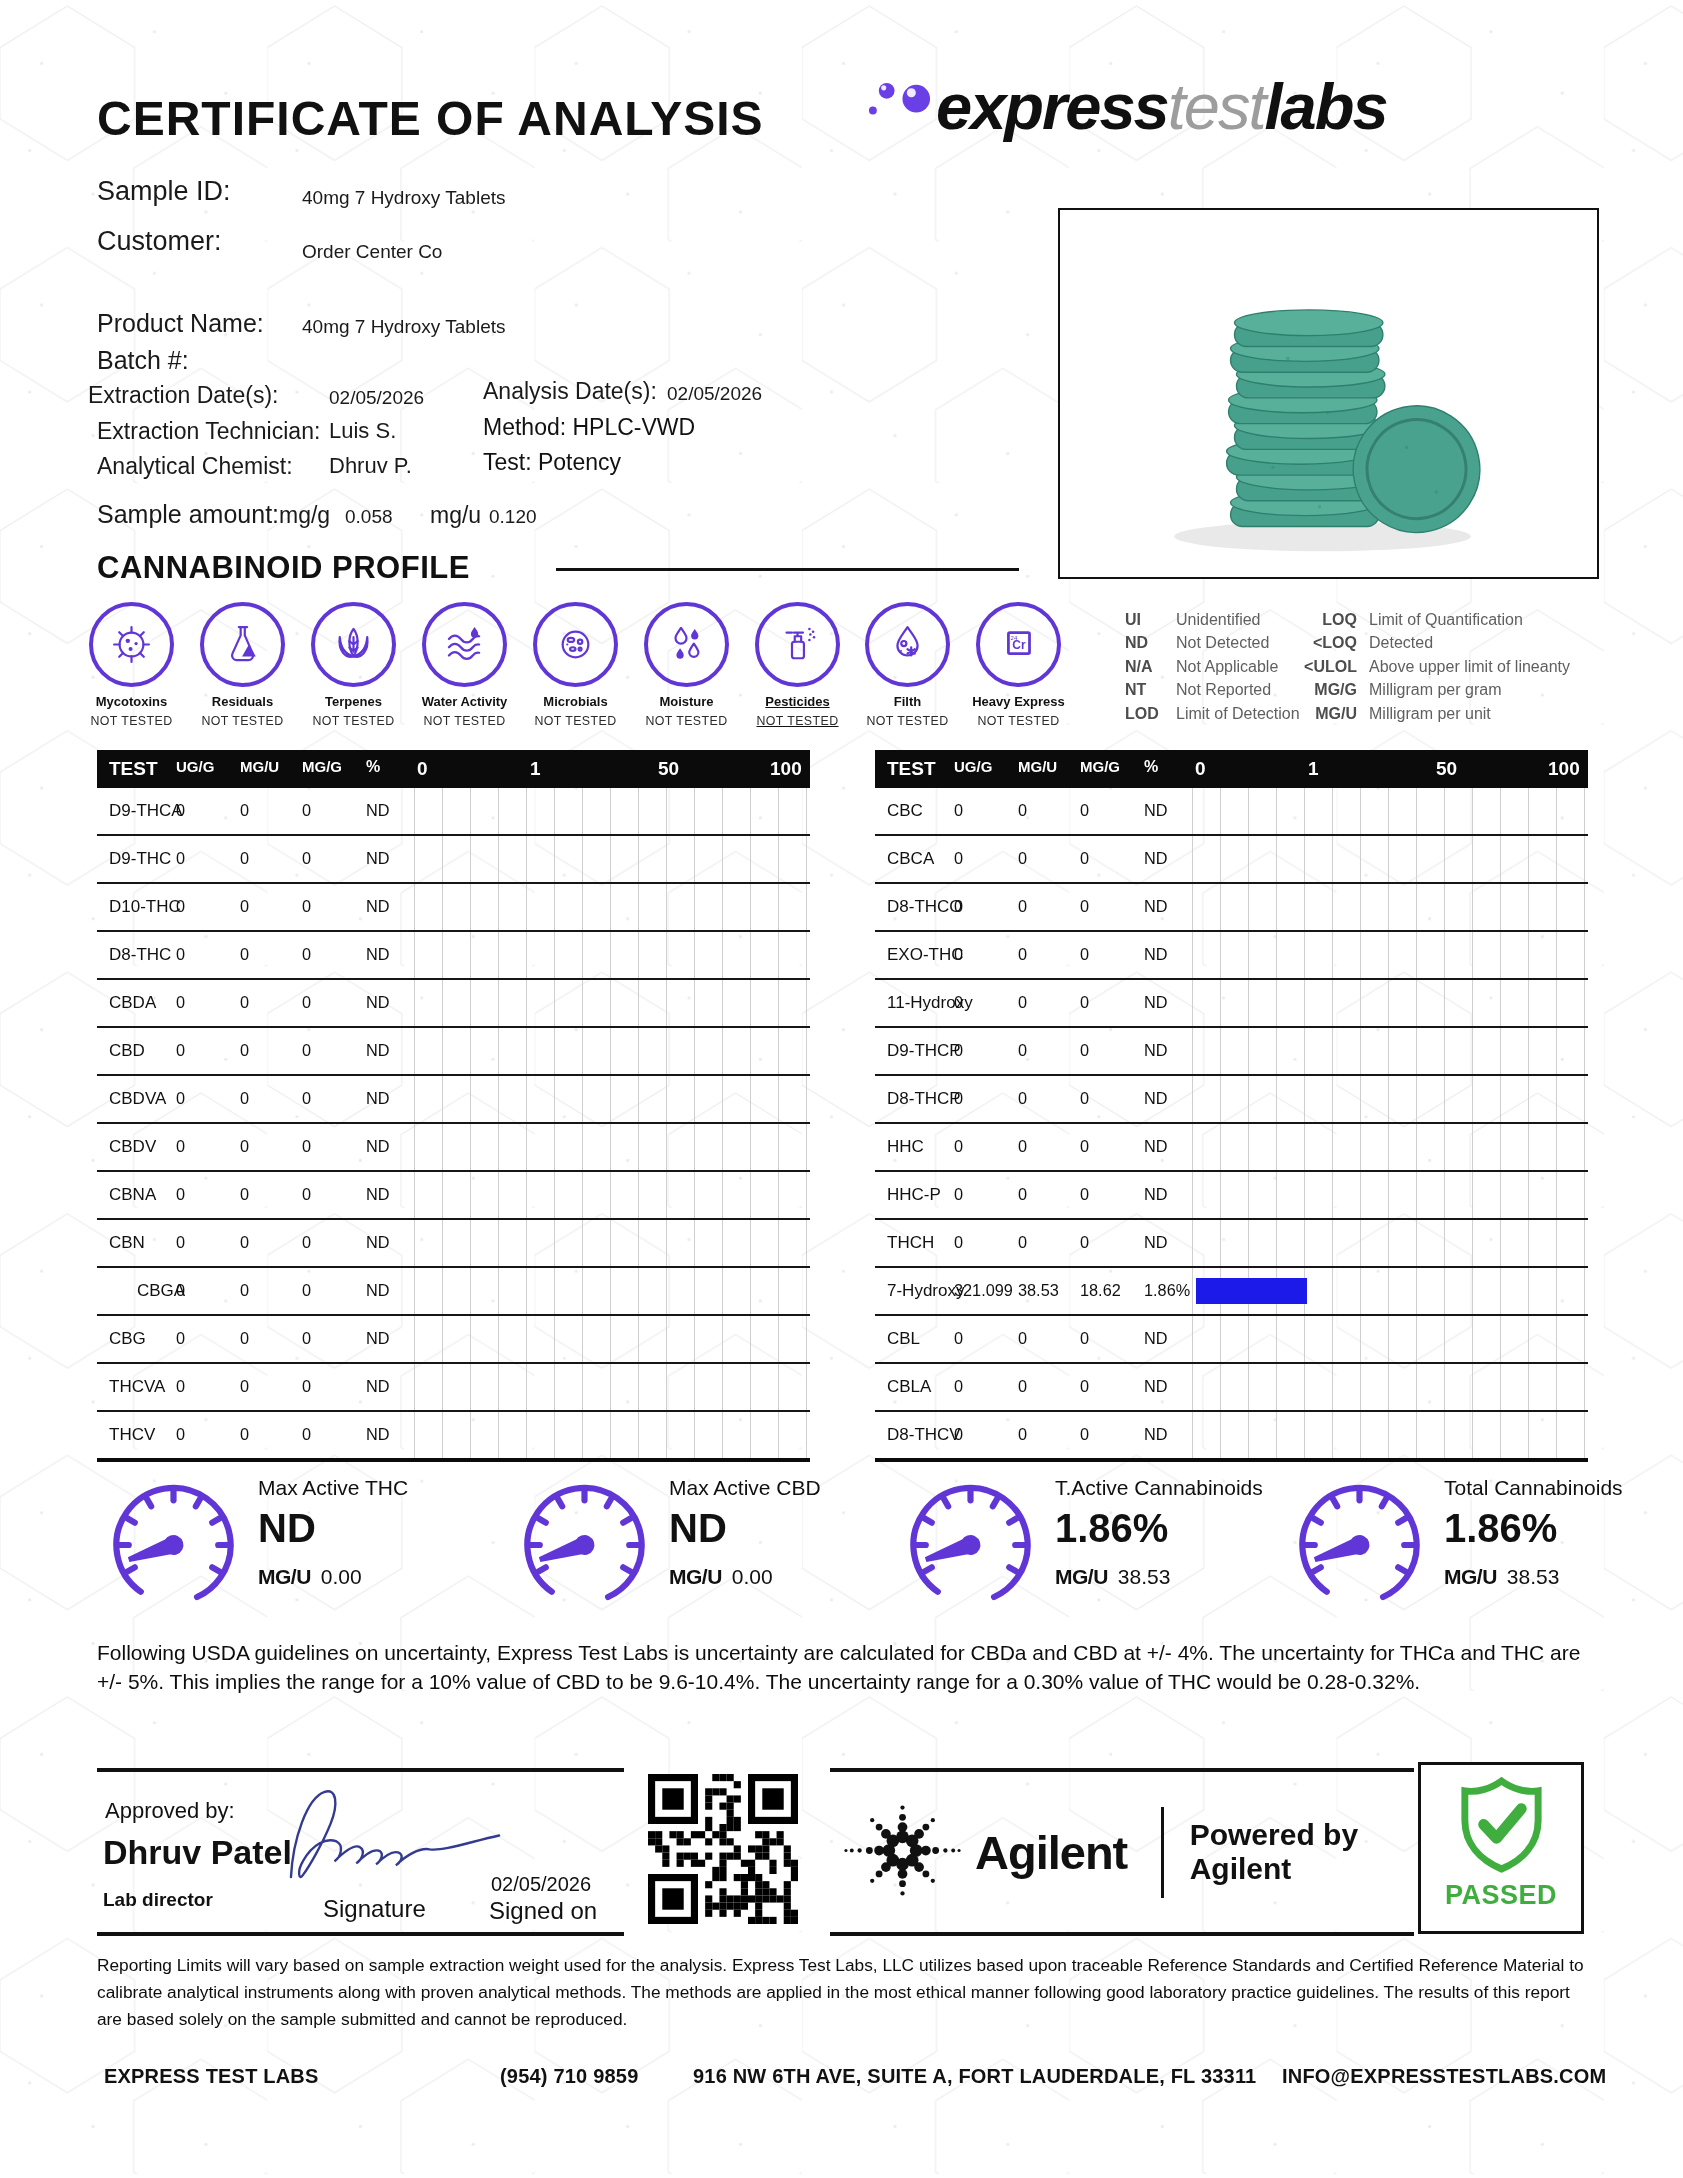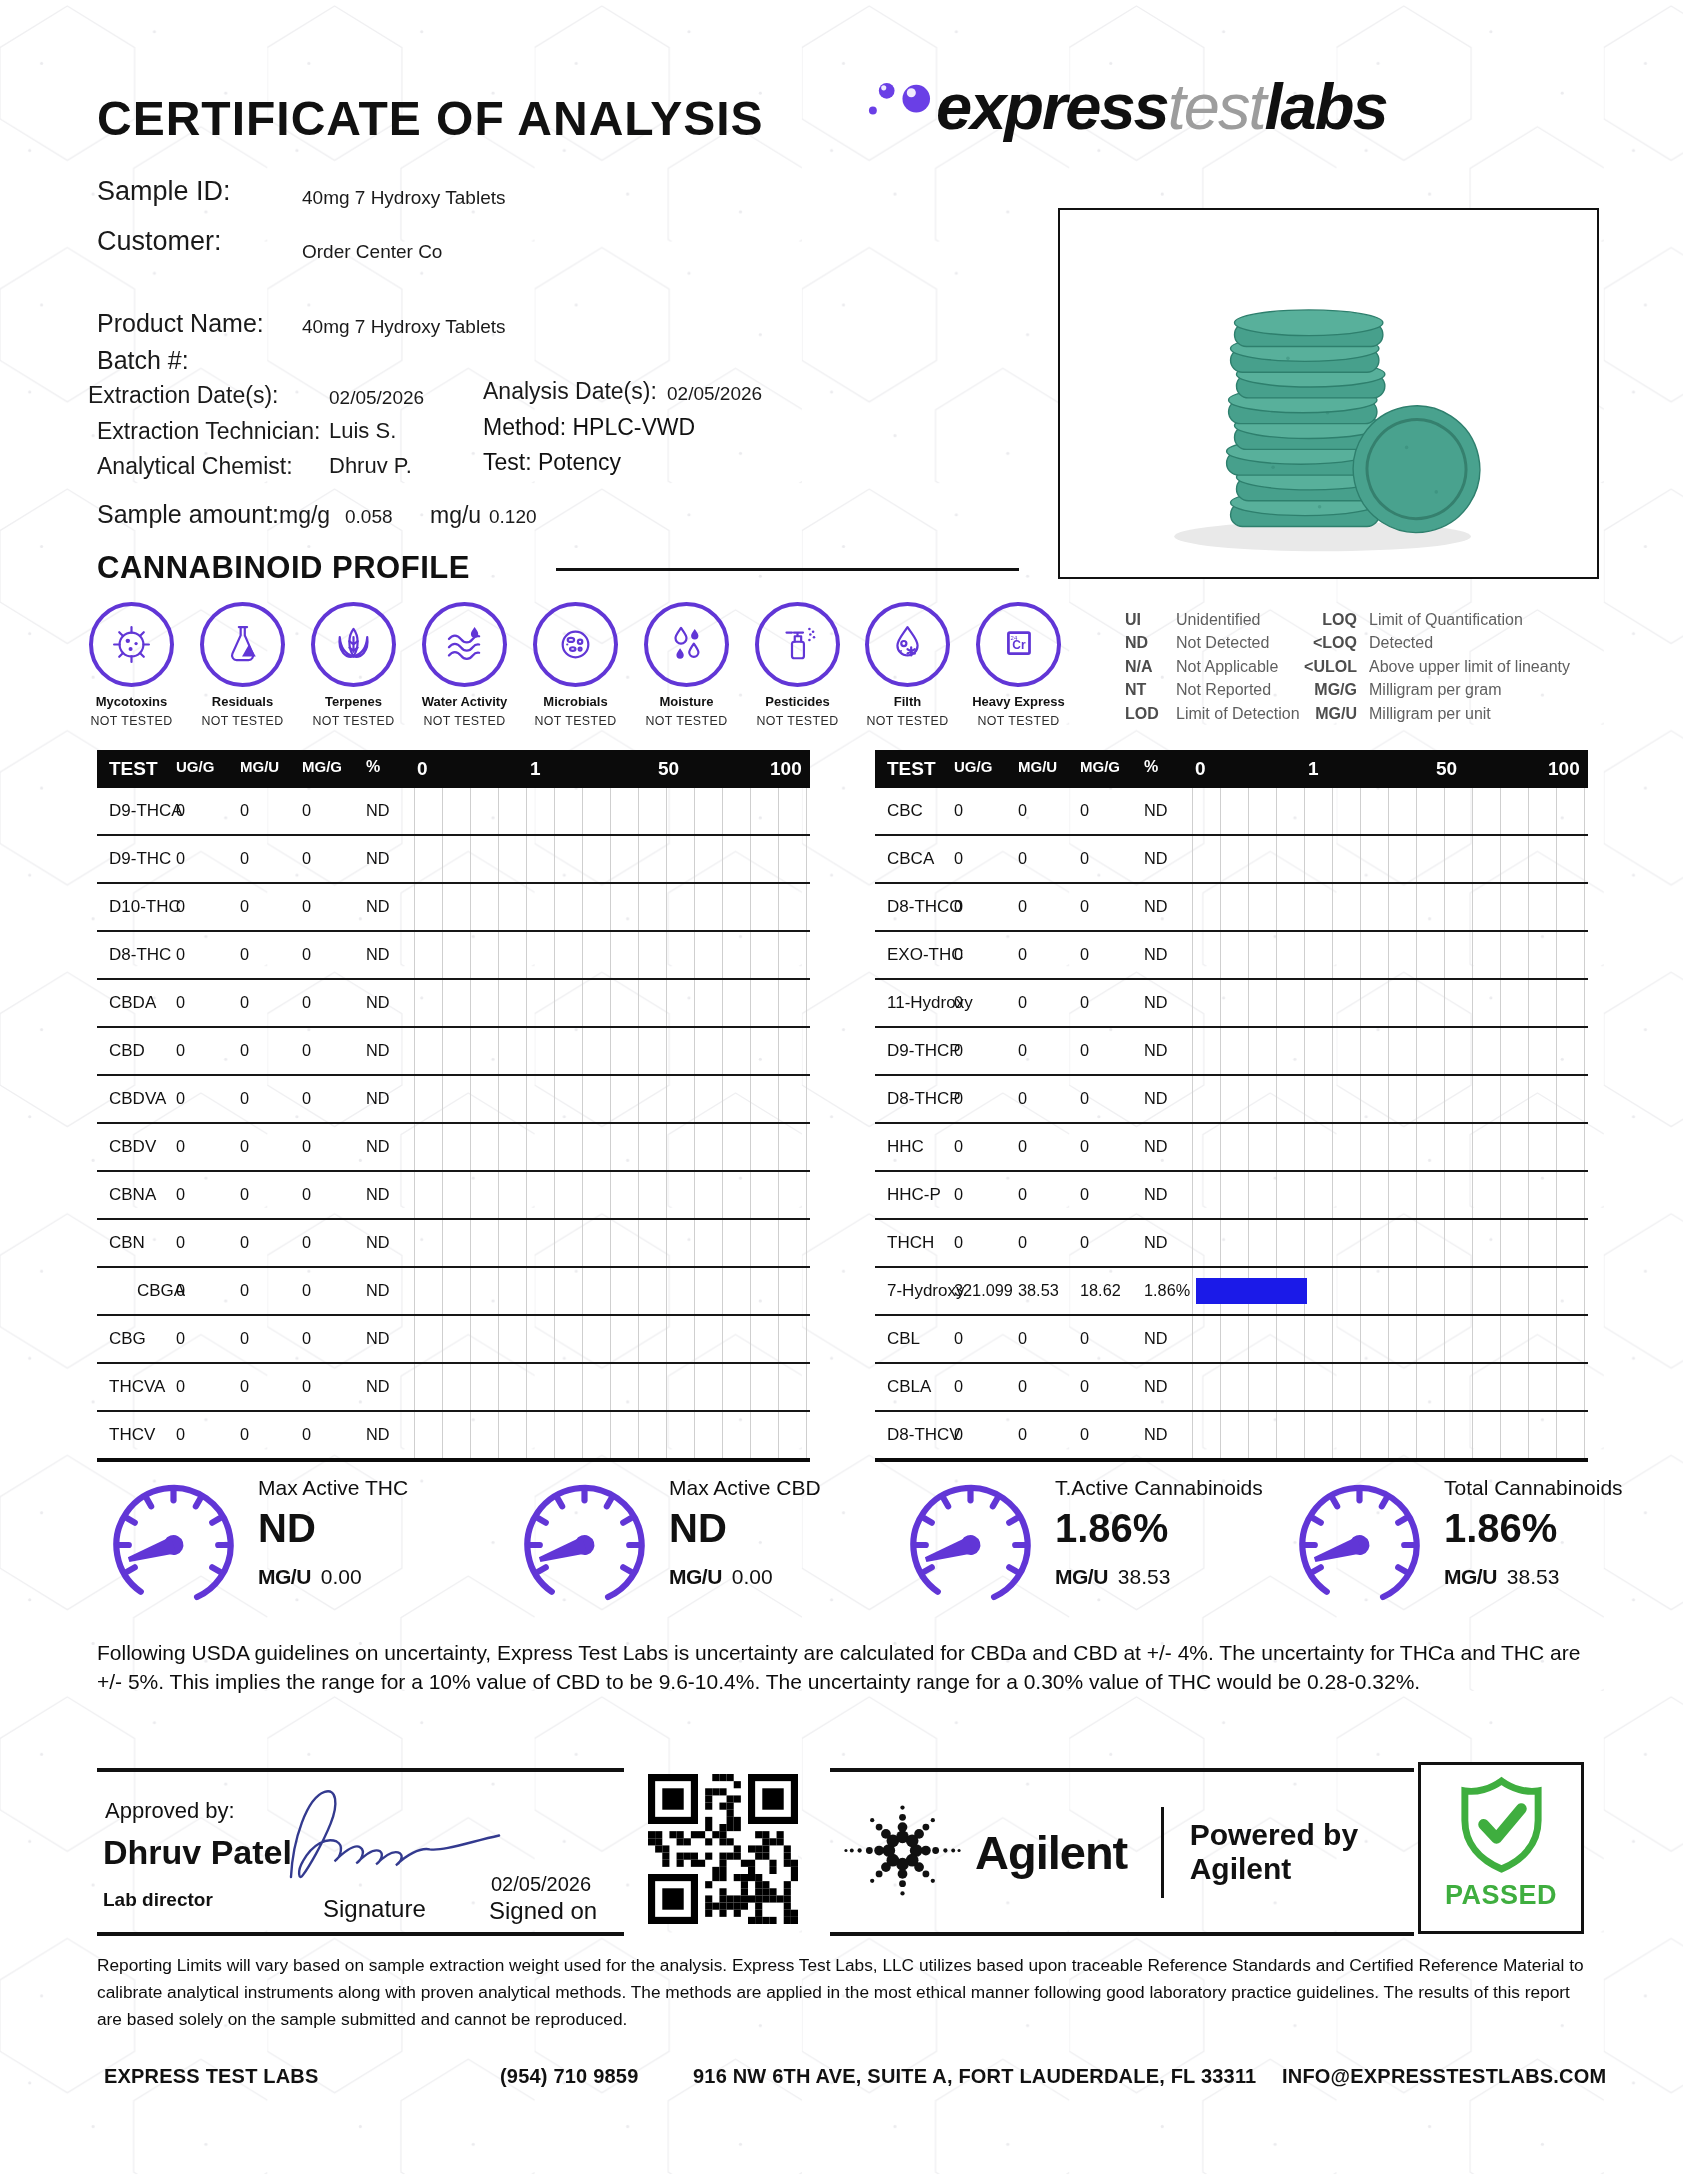--- a/index.html
+++ b/index.html
@@ -258,21 +258,21 @@
               <path d="M24,12 c3.5,5 6,8 6,11 a6,6 0 1 1 -12,0 c0,-3 2.5,-6 6,-11 Z"></path>
               <path d="M39,13 c2.5,3.5 4,5.5 4,7.5 a4,4 0 1 1 -8,0 c0,-2 1.5,-4 4,-7.5 Z" fill="#6136d6" stroke="none"></path>
               <path d="M38,29 c3,4.5 5,7 5,9.5 a5,5 0 1 1 -10,0 c0,-2.5 2,-5 5,-9.5 Z"></path>
               <path d="M23,34 c2.5,3.5 4,5.5 4,7.5 a4,4 0 1 1 -8,0 c0,-2 1.5,-4 4,-7.5 Z" fill="#6136d6" stroke="none"></path>
             </g>
           </svg>
         </div>
     <div class="screen-name">Moisture</div>
     <div class="screen-status">NOT TESTED</div>
       </div>
-      <div class="screen-item" style="left: 740px;">
+      <div class="screen-item" style="left: 740px; text-decoration: underline;">
         <div class="screen-circle" style="border:4.5px solid #6136d6;">
           <svg viewBox="0 0 60 60" width="55" height="55">
             <g stroke="#6136d6" stroke-width="2.4" fill="none" stroke-linecap="round" stroke-linejoin="round">
               <rect x="24" y="27" width="13" height="18" rx="2.5"></rect>
               <path d="M27,27 v-6 h7 v6 M30,21 v-4 h6 M26,17 h10 M24,17 h-6"></path>
               <g fill="#6136d6" stroke="none">
                 <circle cx="43" cy="13" r="1.4"></circle>
                 <circle cx="47" cy="16" r="1.4"></circle>
                 <circle cx="44" cy="19" r="1.4"></circle>
                 <circle cx="48" cy="22" r="1.4"></circle>

